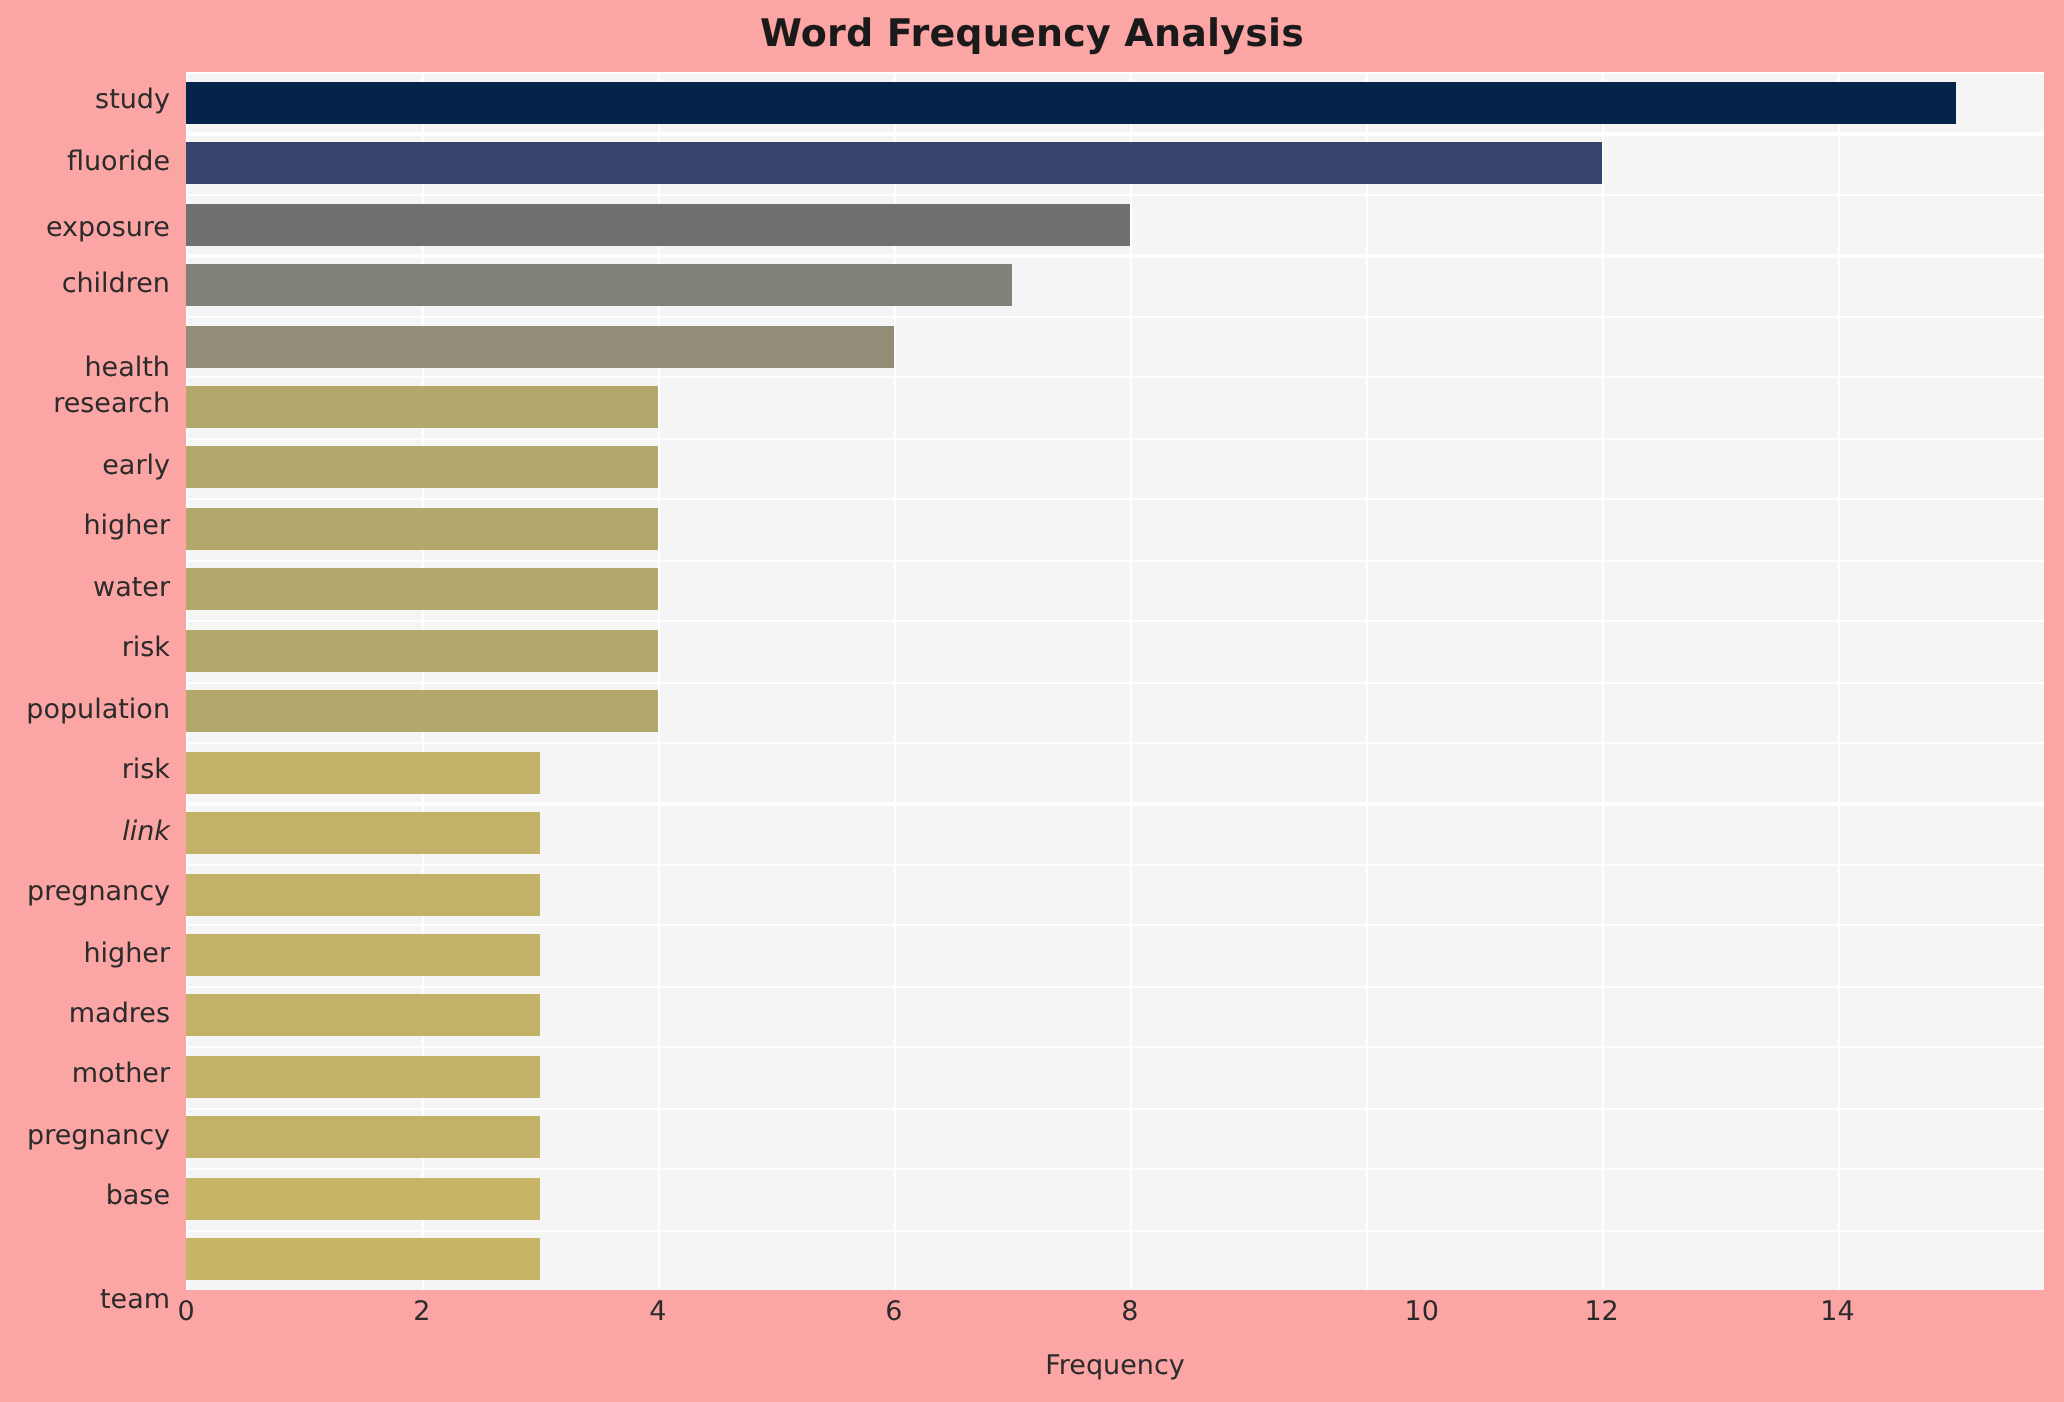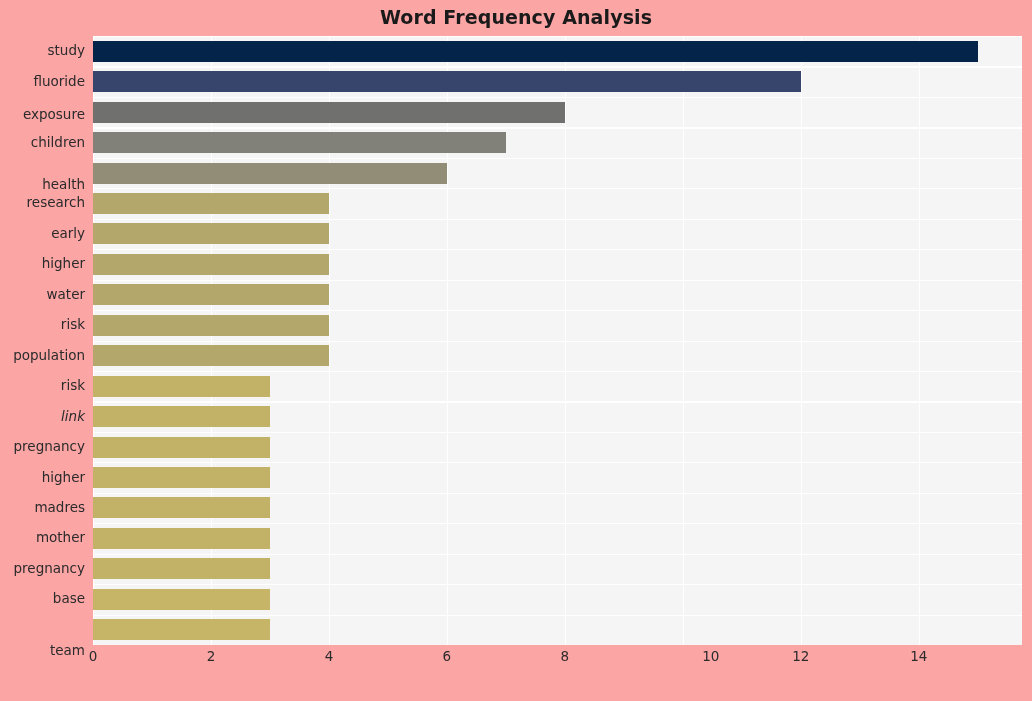--- a/index.html
+++ b/index.html
@@ -203,14 +203,15 @@
       <div class="xt" style="left: 93px;">0</div>
       <div class="xt" style="left: 210.968px;">2</div>
       <div class="xt" style="left: 328.937px;">4</div>
       <div class="xt" style="left: 446.905px;">6</div>
       <div class="xt" style="left: 564.873px;">8</div>
       <div class="xt" style="left: 682.841px; margin-left: 28px;">10</div>
       <div class="xt" style="left: 800.81px;">12</div>
       <div class="xt" style="left: 918.778px;">14</div>
     </div>
 
+  <div id="xlabel">Frequency</div>
 
 </div>
 
 </body></html>

